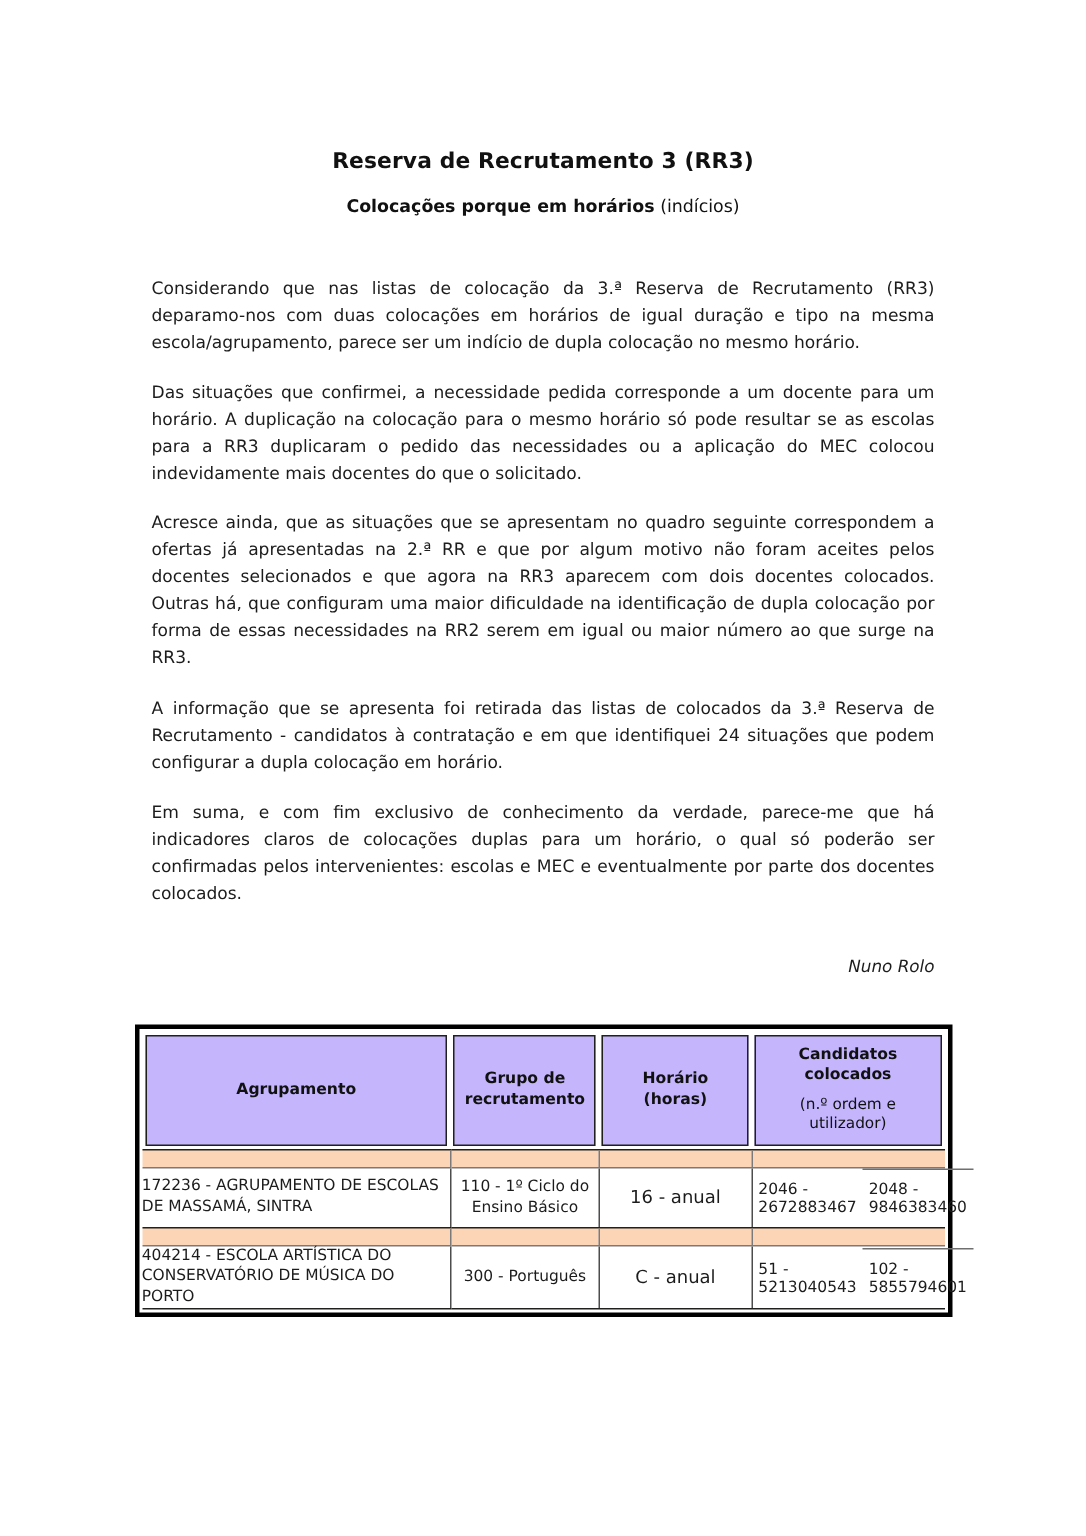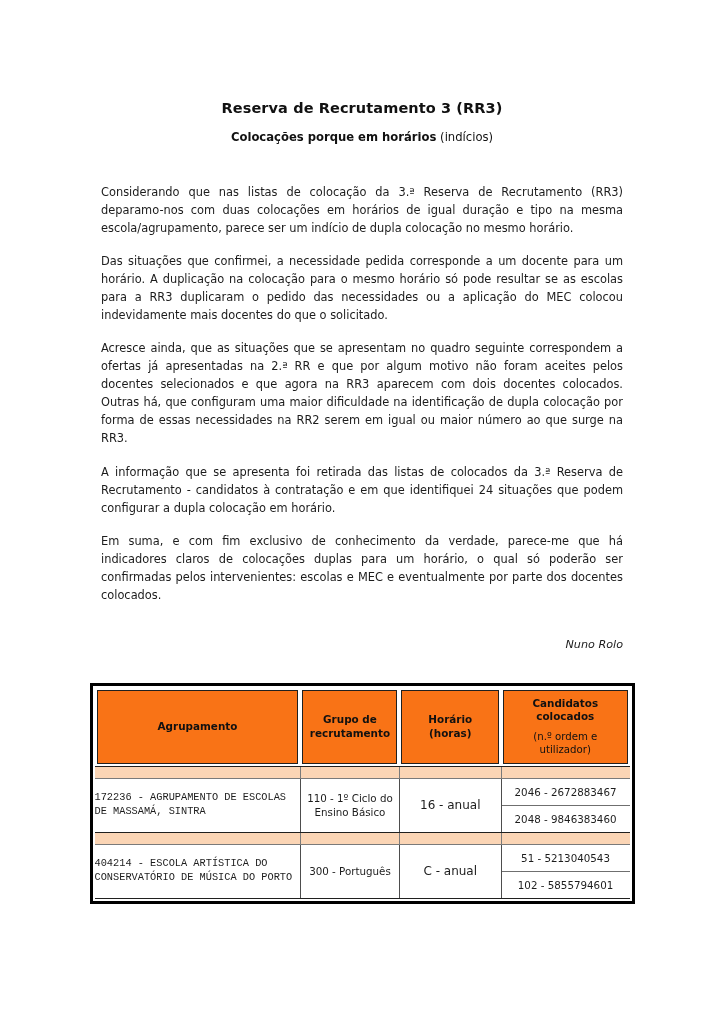--- a/index.html
+++ b/index.html
@@ -94,21 +94,21 @@
     padding: 0;
     vertical-align: middle;
   }
 
   
   .hdr-row td {
     background: #ffffff;
     padding: 2px 2px;
   }
   .hdr-cell {
-    background: #f97316;
+    background: #c4b5fd;
     border: 1.6px solid #20201f;
     box-sizing: border-box;
     height: 74px;
     display: flex;
     align-items: center;
     text-align: center;
     font-size: 10.4px;
     font-weight: bold;
     line-height: 1.3;
     color: #111111;
@@ -131,21 +131,21 @@
     border-bottom: 1px solid #7a7a7a;
   }
   .spacer-row td:first-child { border-left: none; }
 
   
   .data-row td {
     border-left: 1px solid #4d4d4d;
     border-bottom: 1.4px solid #20201f;
     background: #ffffff;
   }
-  .data-row td:first-child { border-left: none; font-family: Liberation Mono, monospace; }
+  .data-row td:first-child { border-left: none; }
 
   .cell-agrup {
     font-size: 10.3px;
     line-height: 1.34;
     text-align: left;
     padding: 6px 5px 6px 7px;
     color: #1c1c1c;
   }
   .cell-grupo {
     font-size: 10.3px;
@@ -159,22 +159,23 @@
     text-align: center;
     padding: 6px 4px;
     color: #1c1c1c;
     margin-top: 48px;
   }
   .cell-cands {
     padding: 0;
   }
   .cand-list {
     display: flex;
-    flex-direction: column;
+    flex-direction: row;
     height: 100%;
+    align-items: flex-end;
   }
   .cand-item {
     flex: 1 1 0;
     display: flex;
     align-items: center;
     justify-content: center;
     font-size: 10.3px;
     color: #1c1c1c;
     padding: 7px 4px;
     box-sizing: border-box;

